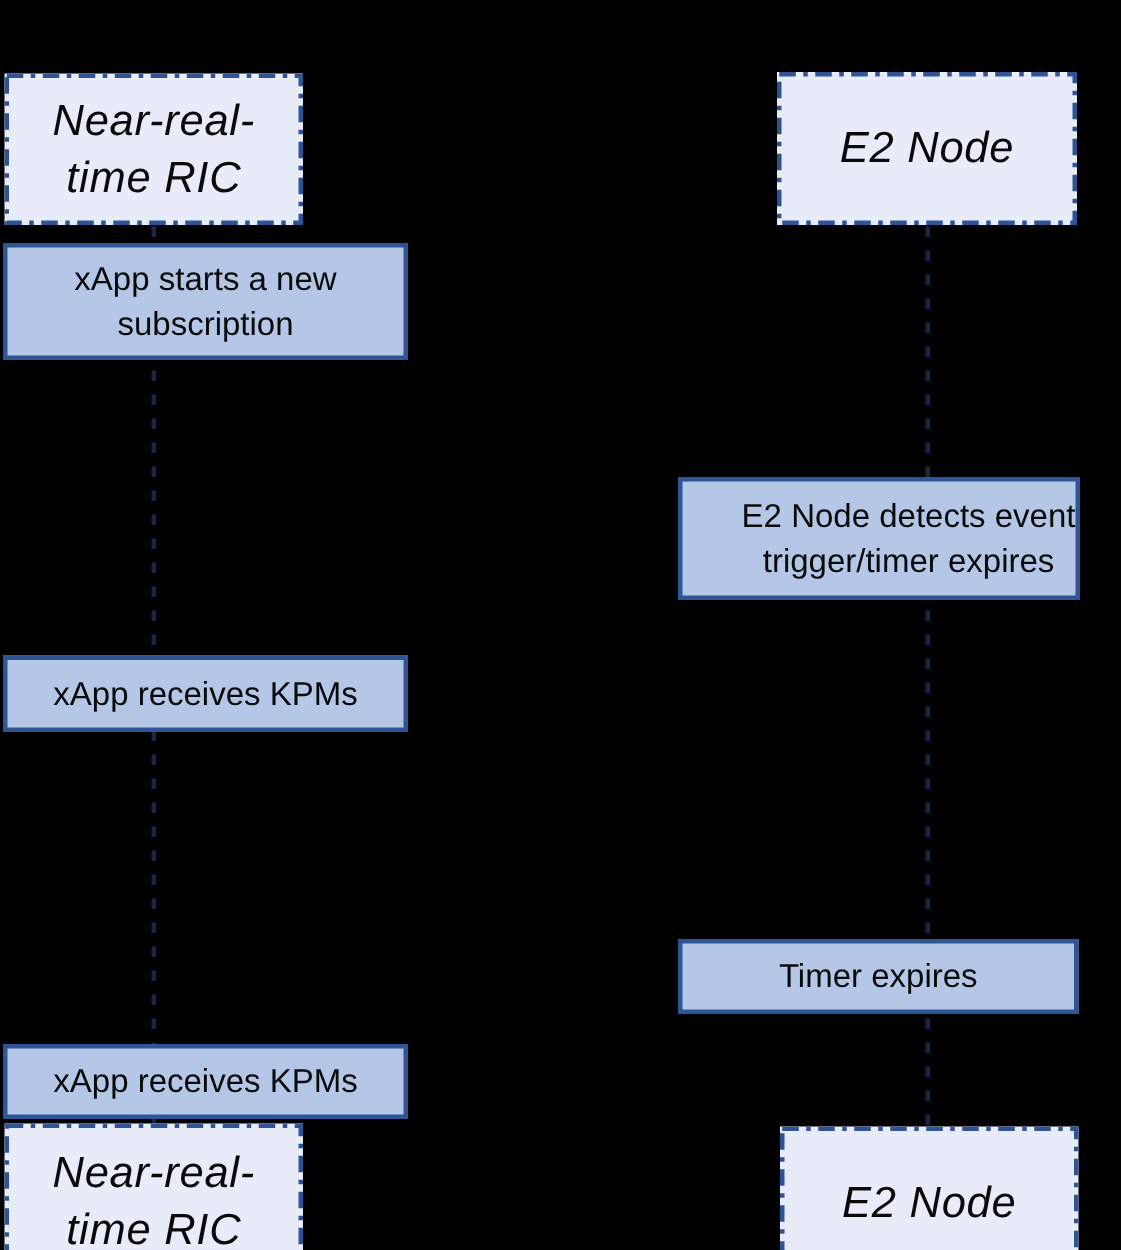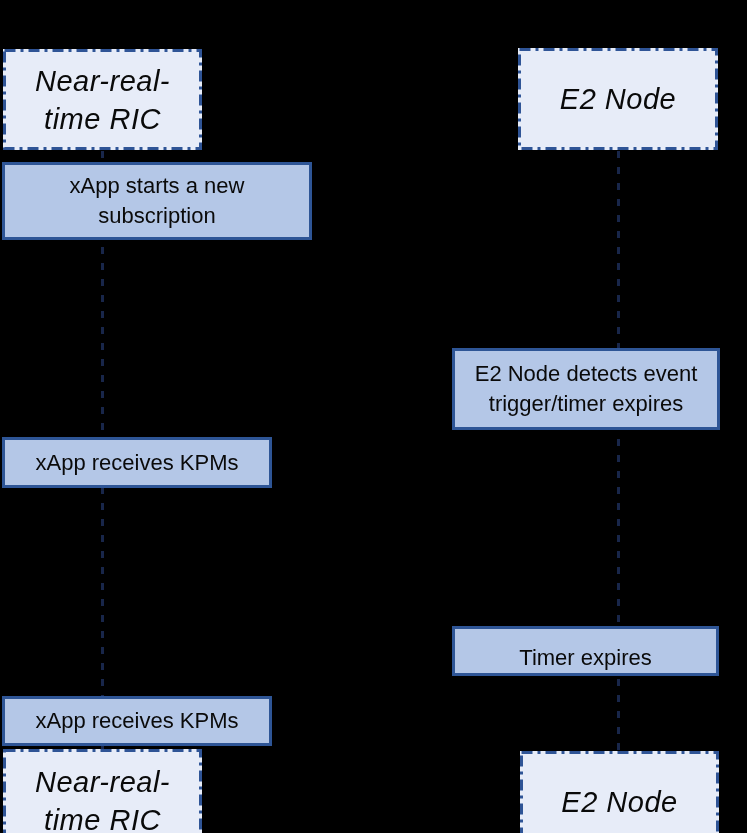--- a/index.html
+++ b/index.html
@@ -85,35 +85,35 @@
 time RIC</span>
   </div>
 
   <div class="box actor" style="left:518px; top:8px; width:200px; height:102px;">
     <svg width="200" height="102">
       <rect x="1.5" y="1.5" width="197" height="99"></rect>
     </svg>
     <span class="label">E2 Node</span>
   </div>
 
-  <div class="box action" style="left:2px; top:122px; width:310px; height:78px;">
+  <div class="box action" style="left:2px; top:122px; width:270px; height:78px;">
     <span class="label">xApp starts a new
 subscription</span>
   </div>
 
-  <div class="box action" style="left:452px; top:308px; width:268px; height:82px;">
+  <div class="box action" style="left:452px; top:278px; width:268px; height:82px;justify-content:flex-end;">
     <span class="label">E2 Node detects event
 trigger/timer expires</span>
   </div>
 
   <div class="box action" style="left:2px; top:397px; width:270px; height:51px;">
     <span class="label">xApp receives KPMs</span>
   </div>
 
-  <div class="box action" style="left:452px; top:586px; width:267px; height:50px;align-items:flex-end;">
+  <div class="box action" style="left:452px; top:586px; width:267px; height:50px;">
     <span class="label">Timer expires</span>
   </div>
 
   <div class="box action" style="left:2px; top:656px; width:270px; height:50px;">
     <span class="label">xApp receives KPMs</span>
   </div>
 
   <div class="box actor" style="left:3px; top:709px; width:199px; height:104px;">
     <svg width="199" height="104">
       <rect x="1.5" y="1.5" width="196" height="101"></rect>

